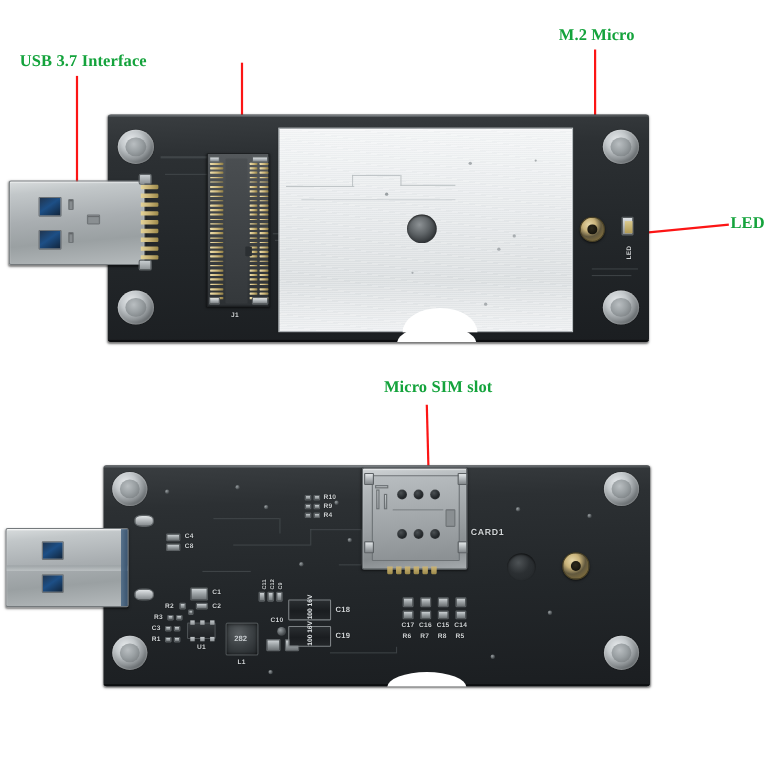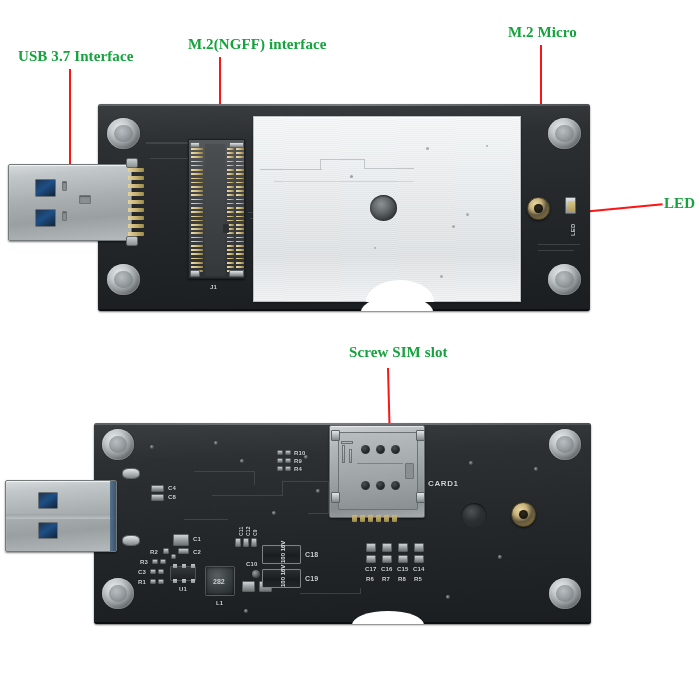--- a/index.html
+++ b/index.html
@@ -296,30 +296,29 @@
   }
 </style>
 </head>
 <body>
 
 <div id="stage">
 
   <div class="callout-label" style="left:18px; top:49px;">USB 3.7 Interface</div>
   <div class="leader leader-v" style="left:69px; top:69px; height:112px;"></div>
 
-  <div class="callout-label" style="left:188px; top:37px;">M.2(NGFF) interface</div>
   <div class="leader leader-v" style="left:219px; top:57px; height:168px;"></div>
 
   <div class="callout-label" style="left:508px; top:25px;">M.2 Micro</div>
   <div class="leader leader-v" style="left:540px; top:45px; height:160px;"></div>
 
   <div class="callout-label" style="left:664px; top:196px;">LED</div>
   <div class="leader leader-diag" style="left:571px; top:212px; width:92px; transform: rotate(-5.5deg);"></div>
 
-  <div class="callout-label" style="left:349px; top:345px;">Screw SIM  slot</div>
+  <div class="callout-label" style="left:349px; top:345px;">Micro SIM  slot</div>
   <div class="leader leader-diag" style="left:388px; top:367px; width:113px; transform: rotate(88.5deg); transform-origin:left center;"></div>
 
   <div class="board" style="left:98px; top:104px; width:492px; height:207px;">
     <div class="board-edge-top"></div>
     <div class="board-edge-bottom"></div>
 
     <div class="mhole" style="left:9px; top:14px; width:33px; height:31px;"></div>
     <div class="mhole" style="left:9px; top:160px; width:33px; height:31px;"></div>
     <div class="mhole" style="left:450px; top:14px; width:33px; height:31px;"></div>
     <div class="mhole" style="left:450px; top:160px; width:33px; height:31px;"></div>

